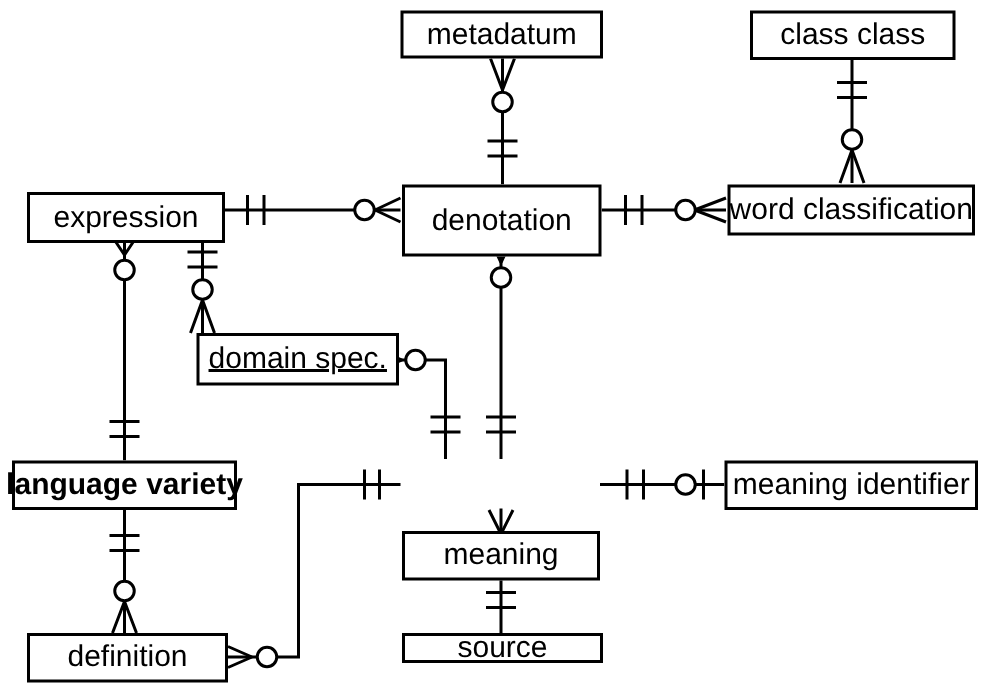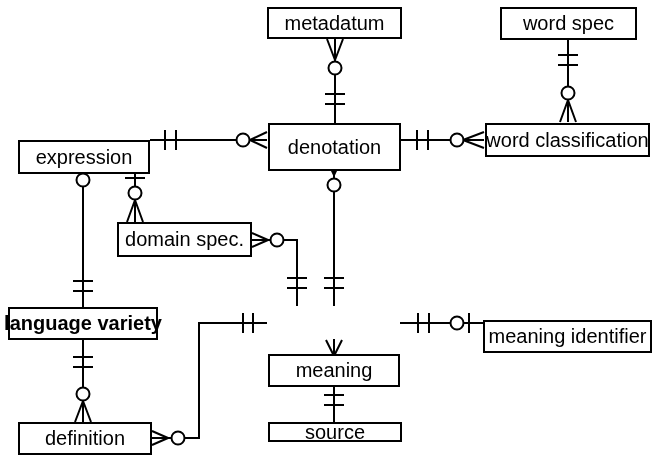--- a/index.html
+++ b/index.html
@@ -124,33 +124,33 @@
     <g>
       <line class="wire" x1="334" y1="339" x2="334" y2="422"></line>
       <path class="wire" d="M326,340 L334,356 M342,340 L334,356"></path>
       <circle class="dot" cx="334" cy="367" r="6.5"></circle>
       <path class="wire" d="M324,395 H344 M324,405 H344"></path>
     </g>
   </svg>
 
   <div class="entity" style="left:267px; top:7px;  width:135px; height:32px;">metadatum</div>
 
-  <div class="entity" style="left:500px; top:7px;  width:137px; height:33px;">word spec</div>
+  <div class="entity" style="left:500px; top:7px;  width:137px; height:33px;">class class</div>
 
-  <div class="entity" style="left:18px;  top:140px; width:132px; height:34px;">expression</div>
+  <div class="entity" style="left:18px;  top:128px; width:132px; height:34px;">expression</div>
 
   <div class="entity" style="left:268px; top:123px; width:133px; height:48px;">denotation</div>
 
   <div class="entity" style="left:485px; top:123px; width:165px; height:34px;">word classification</div>
 
-  <div class="entity" style="left:117px; top:222px; width:135px; height:35px;">domain spec.</div>
+  <div class="entity" style="left:131px; top:222px; width:135px; height:35px;text-decoration:underline;">domain spec.</div>
 
   <div class="entity" style="left:8px;   top:307px; width:150px; height:33px;font-weight:bold;">language variety</div>
 
   <div class="entity" style="left:268px; top:306px; width:132px; height:33px;margin-top:48px;">meaning</div>
 
-  <div class="entity" style="left:483px; top:320px; width:169px; height:33px;">meaning identifier</div>
+  <div class="entity" style="left:483px; top:307px; width:169px; height:33px;">meaning identifier</div>
 
   <div class="entity" style="left:18px;  top:422px; width:134px; height:33px;">definition</div>
 
   <div class="entity" style="left:268px; top:422px; width:134px; height:20px;">source</div>
 
 </div>
 
 </body></html>

